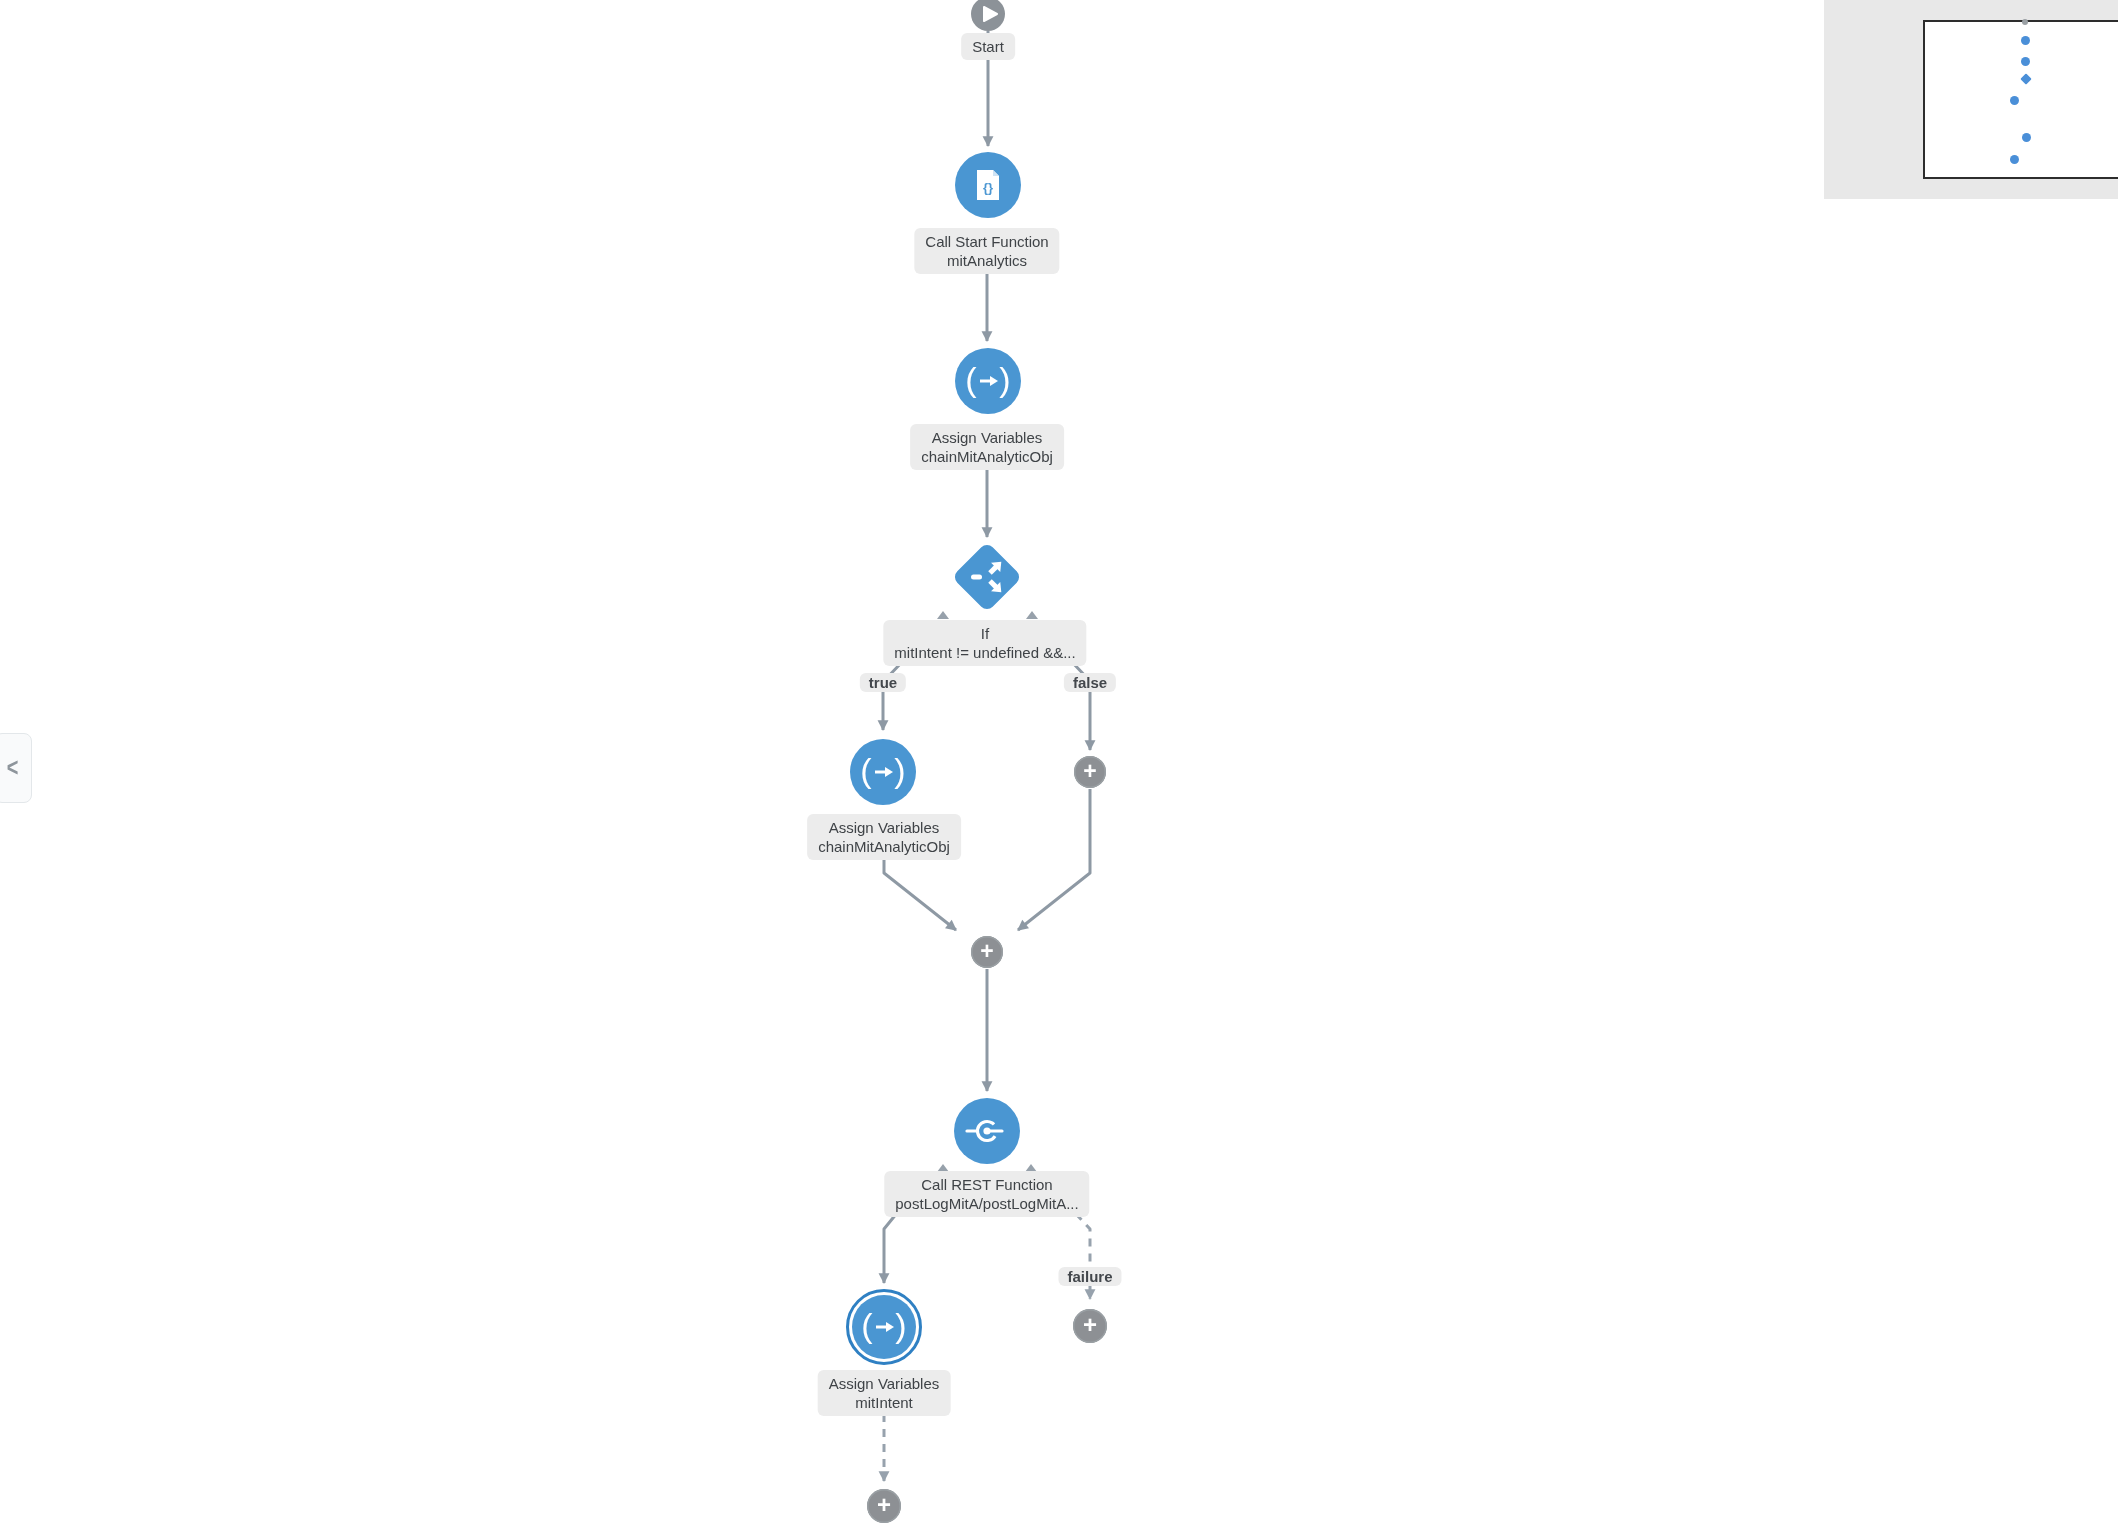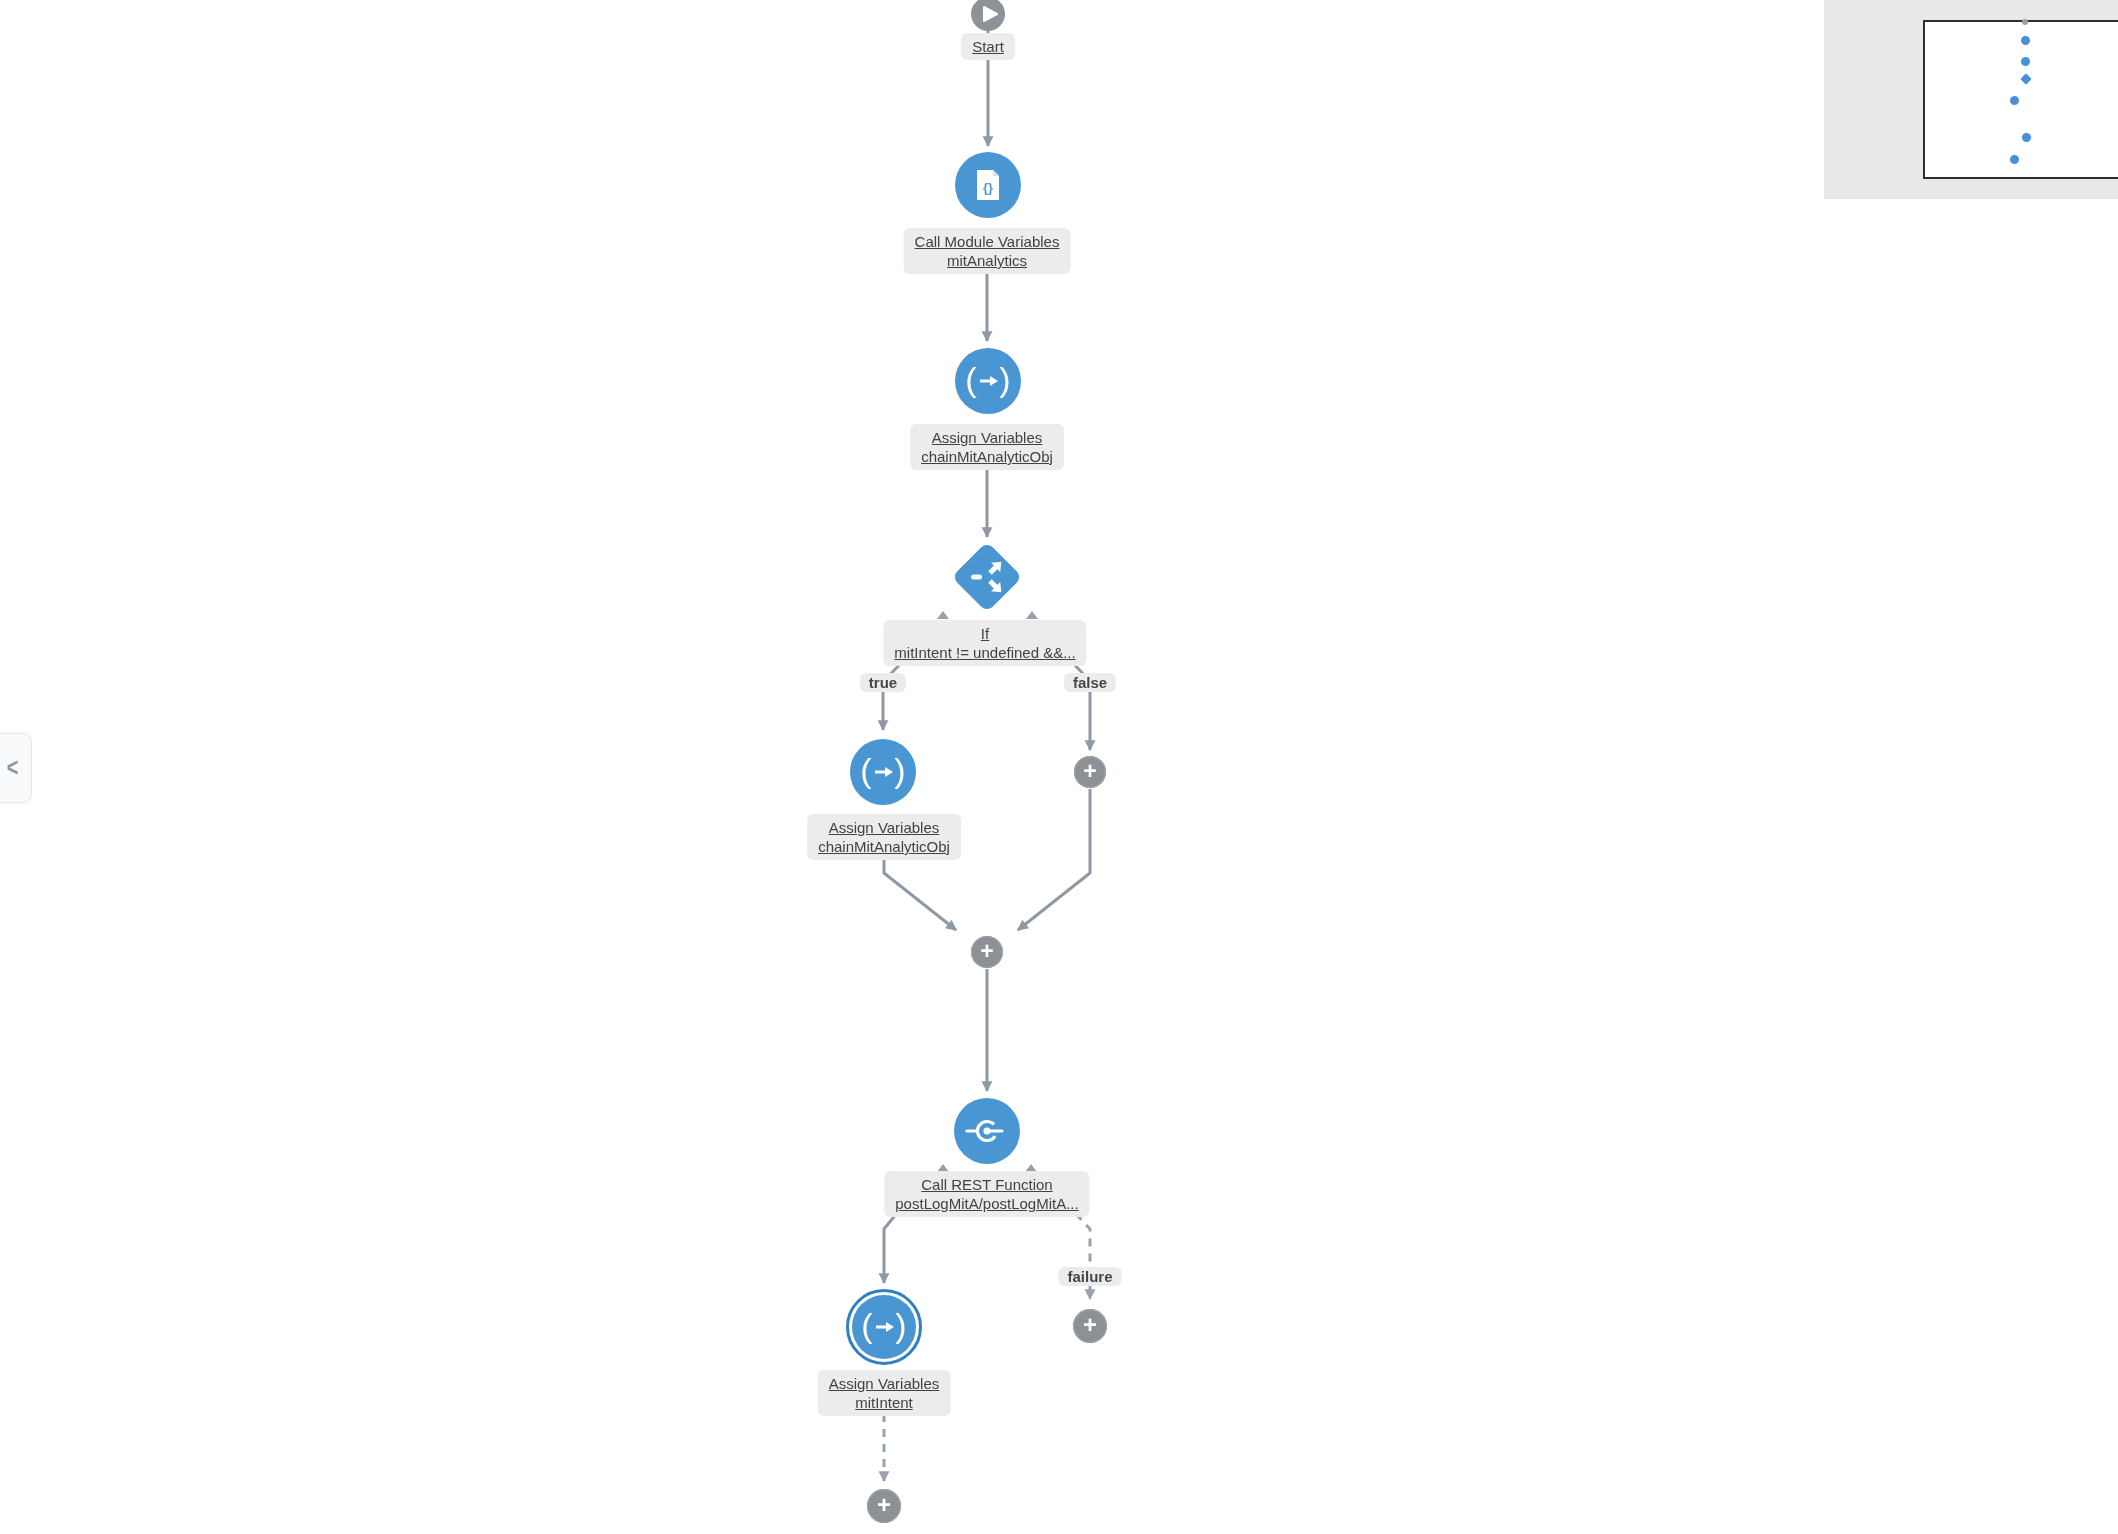--- a/index.html
+++ b/index.html
@@ -9,21 +9,21 @@
   #canvas{position:absolute;inset:0;width:2118px;height:1534px;}
   #edges{position:absolute;left:0;top:0;z-index:1;}
   .edge{stroke:#8e99a4;stroke-width:3;fill:none;stroke-linejoin:round;}
   .edge.dash{stroke:#97a2ad;stroke-dasharray:8 7;}
   .stub-arrow{fill:#97a1ab;}
 
   
   .label{position:absolute;z-index:3;transform:translateX(-50%);
          background:#ececec;border-radius:6px;padding:4px 11px;
          font-size:15px;line-height:19px;color:#3f4347;text-align:center;
-         white-space:nowrap;text-decoration:underline;}
+         white-space:nowrap;}
   .tag{position:absolute;z-index:3;transform:translateX(-50%);
        background:#ececec;border-radius:6px;padding:0 9px;
        font-size:15px;line-height:19px;font-weight:700;color:#43474c;
        white-space:nowrap;}
 
   
   .node{position:absolute;z-index:4;display:flex;align-items:center;justify-content:center;}
   .circle-blue{width:66px;height:66px;border-radius:50%;background:#4a96d2;}
   .circle-start{width:34px;height:34px;border-radius:50%;background:#8c9298;}
   .plus-node{border-radius:50%;background:#8d9094;color:#ffffff;
@@ -102,21 +102,21 @@
   <div class="node" style="left:955px;top:152px;">
     <div class="circle-blue" style="display:flex;align-items:center;justify-content:center;">
       <svg width="40" height="40" viewBox="-20 -20 40 40">
         <path d="M-11 -15 L5 -15 L11 -9 L11 15 L-11 15 Z" fill="#ffffff"></path>
         <path d="M5 -15 L5 -9 L11 -9 Z" fill="#cfe3f4"></path>
         <text x="0" y="7" text-anchor="middle" font-size="13" font-weight="700" fill="#4a96d2">{}</text>
       </svg>
     </div>
   </div>
   <div class="label" style="left:987px;top:228px;">
-    <div>Call Module Variables</div>
+    <div>Call Start Function</div>
     <div>mitAnalytics</div>
   </div>
 
   <div class="node" style="left:955px;top:348px;">
     <div class="circle-blue" style="display:flex;align-items:center;justify-content:center;">
       <svg width="54" height="54" viewBox="-27 -27 54 54">
         <text x="-17" y="10" text-anchor="middle" font-size="34" fill="#ffffff">(</text>
         <text x="17" y="10" text-anchor="middle" font-size="34" fill="#ffffff">)</text>
         <line x1="-8" y1="0" x2="2" y2="0" stroke="#ffffff" stroke-width="3"></line>
         <polygon points="2,-5 10,0 2,5" fill="#ffffff"></polygon>

